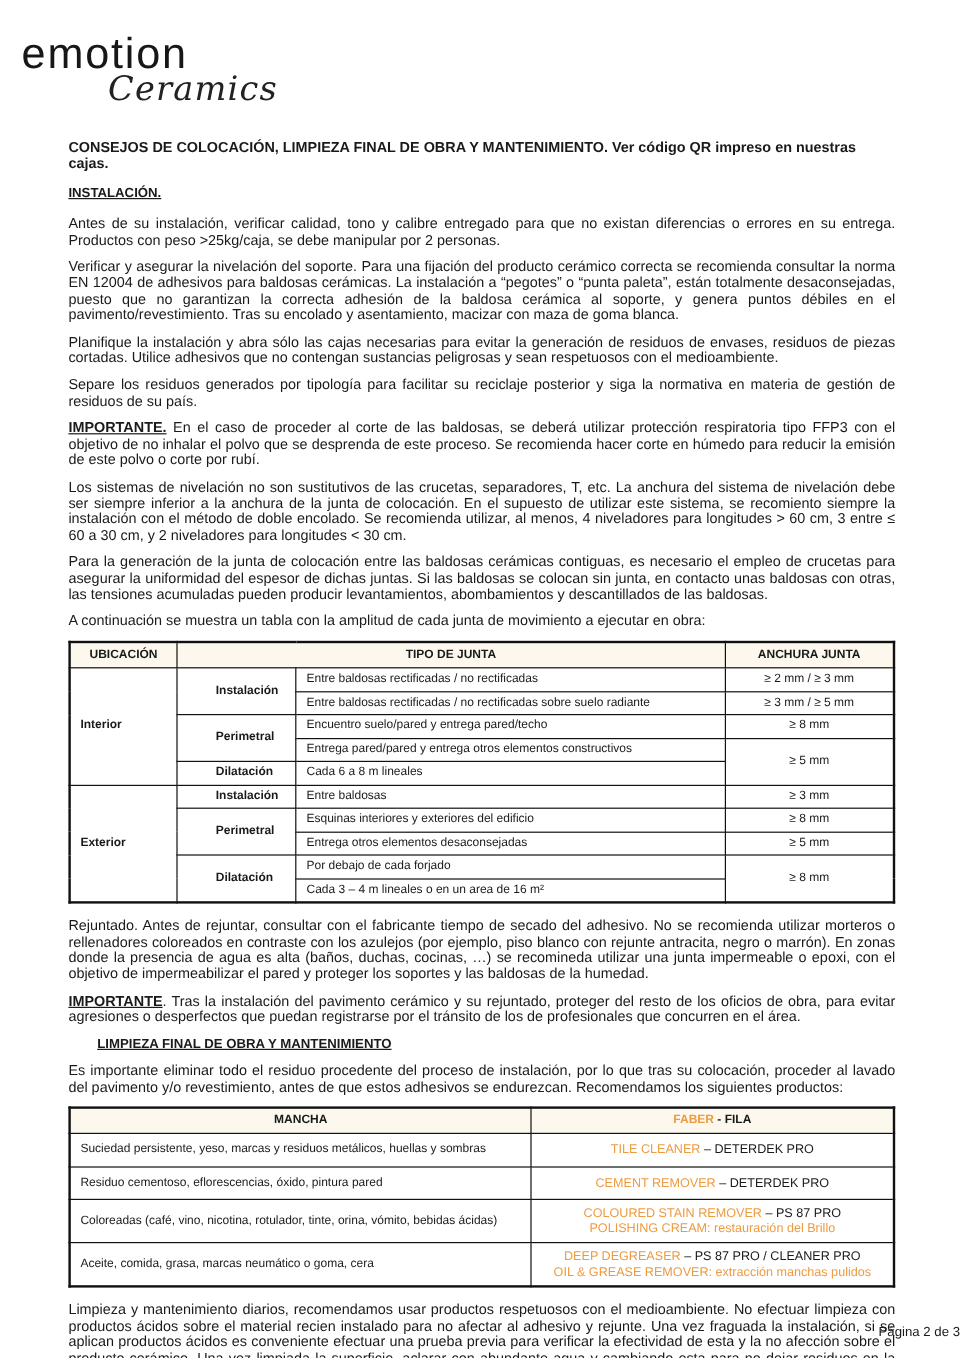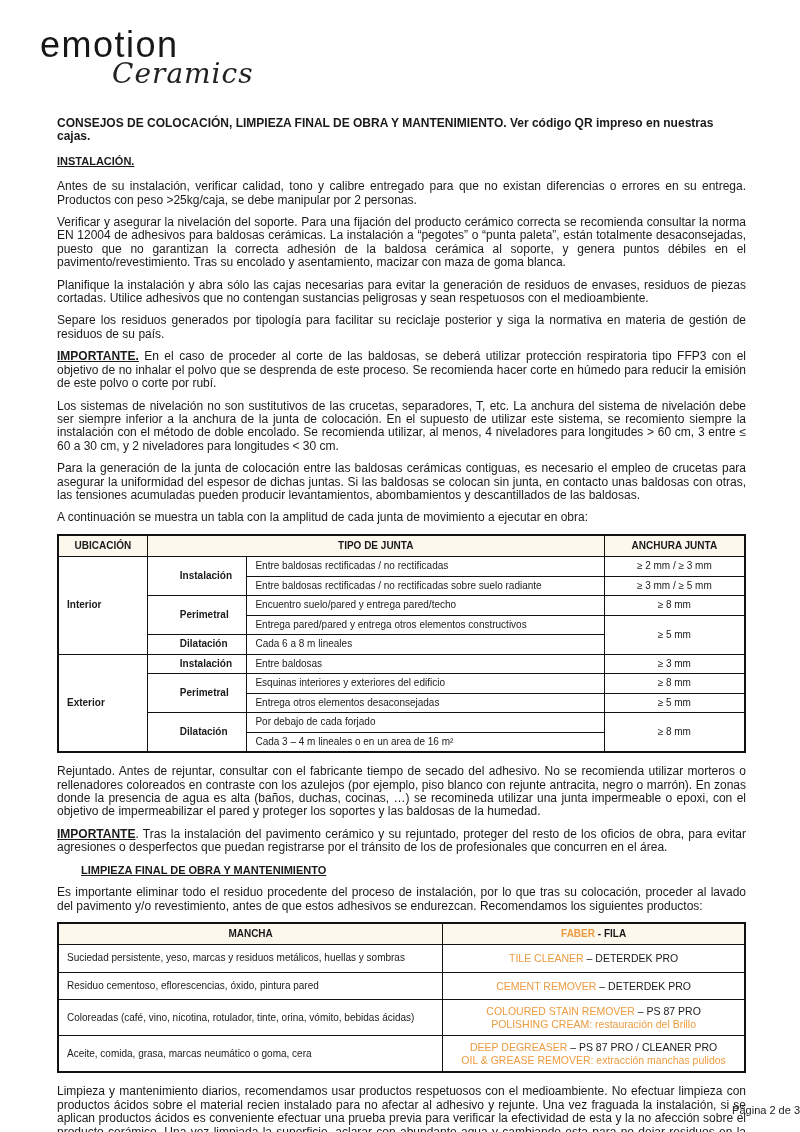--- a/index.html
+++ b/index.html
@@ -1,20 +1,20 @@
 <!DOCTYPE html>
 <html><head>
 <meta charset="utf-8">
 <style>
   * { margin: 0; padding: 0; box-sizing: border-box; }
   html, body { background: #ffffff; }
   body { width: 800px; font-family: "Liberation Sans", sans-serif; color: #1a1a1a; }
   .page { position: relative; width: 800px; height: 1132px; background: #fff; overflow: hidden; }
 
-  .logo { position: absolute; top: 24px; left: 40px; }
+  .logo { position: absolute; top: 24px; left: 18px; }
   .logo-main { font-size: 36px; font-weight: 400; letter-spacing: 1.5px; color: #171717; }
   .logo-sub { font-family: "DejaVu Serif", serif; font-style: italic; font-size: 28px; color: #222;
               margin-top: -9px; margin-left: 72px; letter-spacing: 1px; }
 
   .content { position: absolute; top: 117px; left: 57px; width: 689px; }
 
   p, h2, h3 { font-size: 12px; line-height: 13.4px; }
   p { text-align: justify; margin-bottom: 9px; }
   .title { font-weight: bold; margin-bottom: 11px; text-align: left; }
   .sec-heading { font-weight: bold; text-decoration: underline; font-size: 11px; margin-bottom: 12px; }

